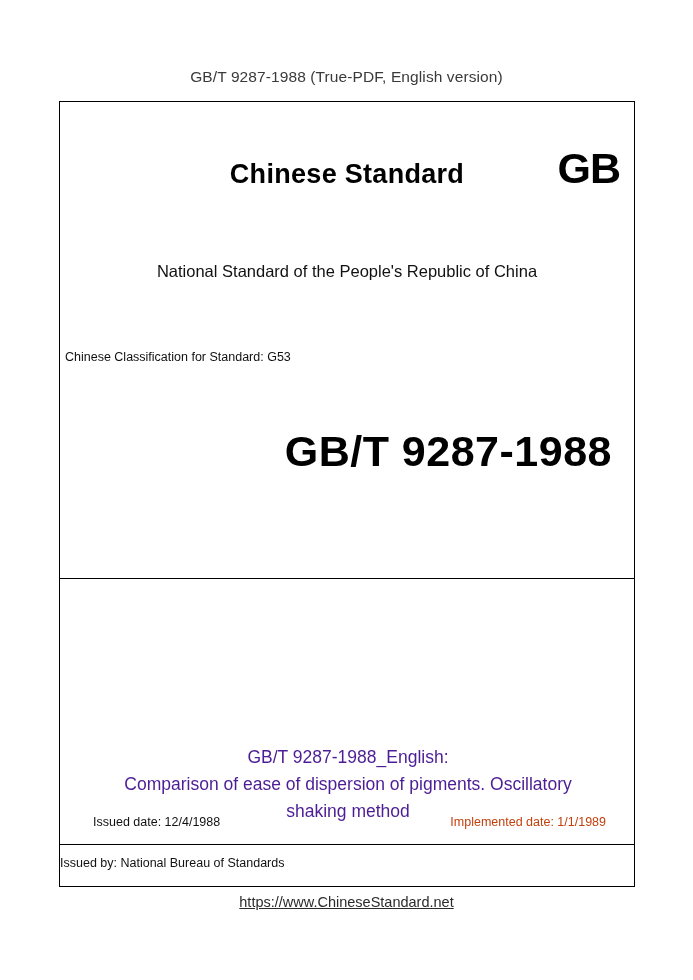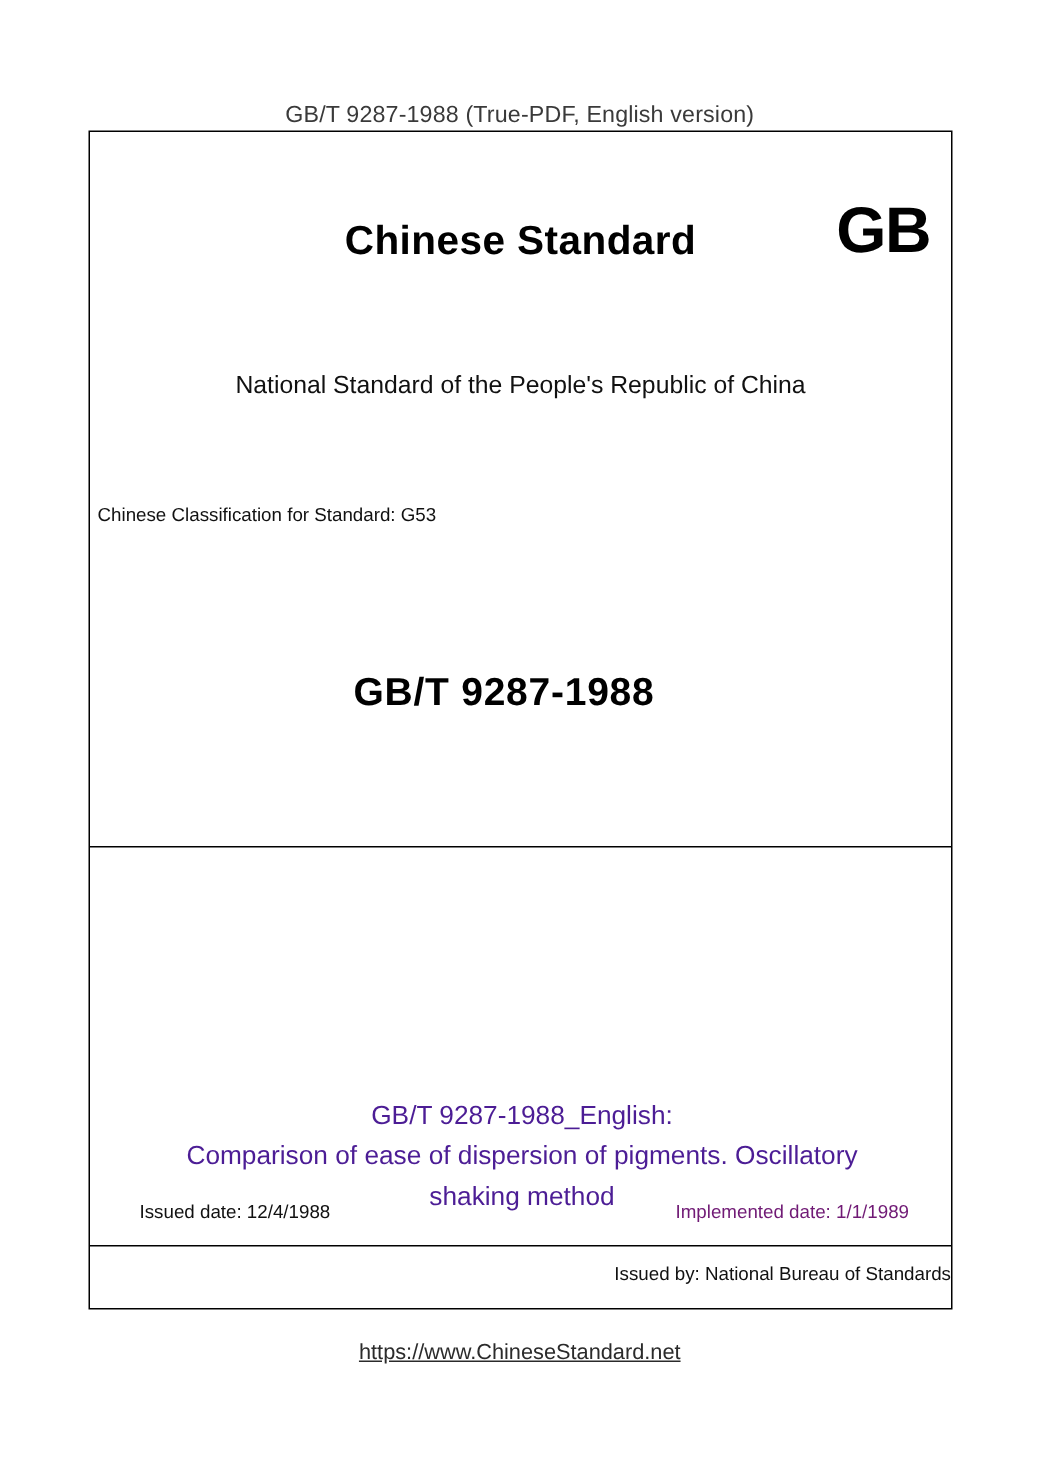--- a/index.html
+++ b/index.html
@@ -28,21 +28,21 @@
     top: 68px;
     width: 693px;
     text-align: center;
     font-size: 15.5px;
     color: #3a3a3a;
     letter-spacing: 0.1px;
   }
   .cover-box {
     position: absolute;
     left: 59px;
-    top: 87px;
+    top: 101px;
     width: 576px;
     height: 786px;
     border: 1.6px solid #000;
     box-sizing: border-box;
   }
   .upper-section {
     position: absolute;
     left: 0;
     top: 0;
     width: 100%;
@@ -102,25 +102,24 @@
     top: 248px;
     width: 100%;
     font-size: 12.5px;
     color: #111;
   }
   .std-number {
     position: absolute;
     left: 0;
     right: 22px;
     top: 325px;
-    text-align: center;
-    font-size: 26px;
+    text-align: right;
+    font-size: 43px;
     font-weight: bold;
     letter-spacing: 0.5px;
-    margin-top: 33px;
   }
 
   .doc-title {
     position: absolute;
     left: 20px;
     top: 165px;
     width: 536px;
     text-align: center;
     font-size: 17.5px;
     line-height: 27px;
@@ -131,28 +130,28 @@
     left: 33px;
     top: 236px;
     font-size: 12.5px;
     color: #111;
   }
   .implemented-date {
     position: absolute;
     right: 28px;
     top: 236px;
     font-size: 12.5px;
-    color: #701a75;
+    color: #c2410c;
   }
   .issued-by {
     position: absolute;
     left: 0;
     top: 11px;
     width: 100%;
-    text-align: right;
+    text-align: left;
     font-size: 12.5px;
     color: #111;
   }
   .footer-link {
     position: absolute;
     left: 0;
     top: 894px;
     width: 693px;
     text-align: center;
     font-size: 14.5px;

